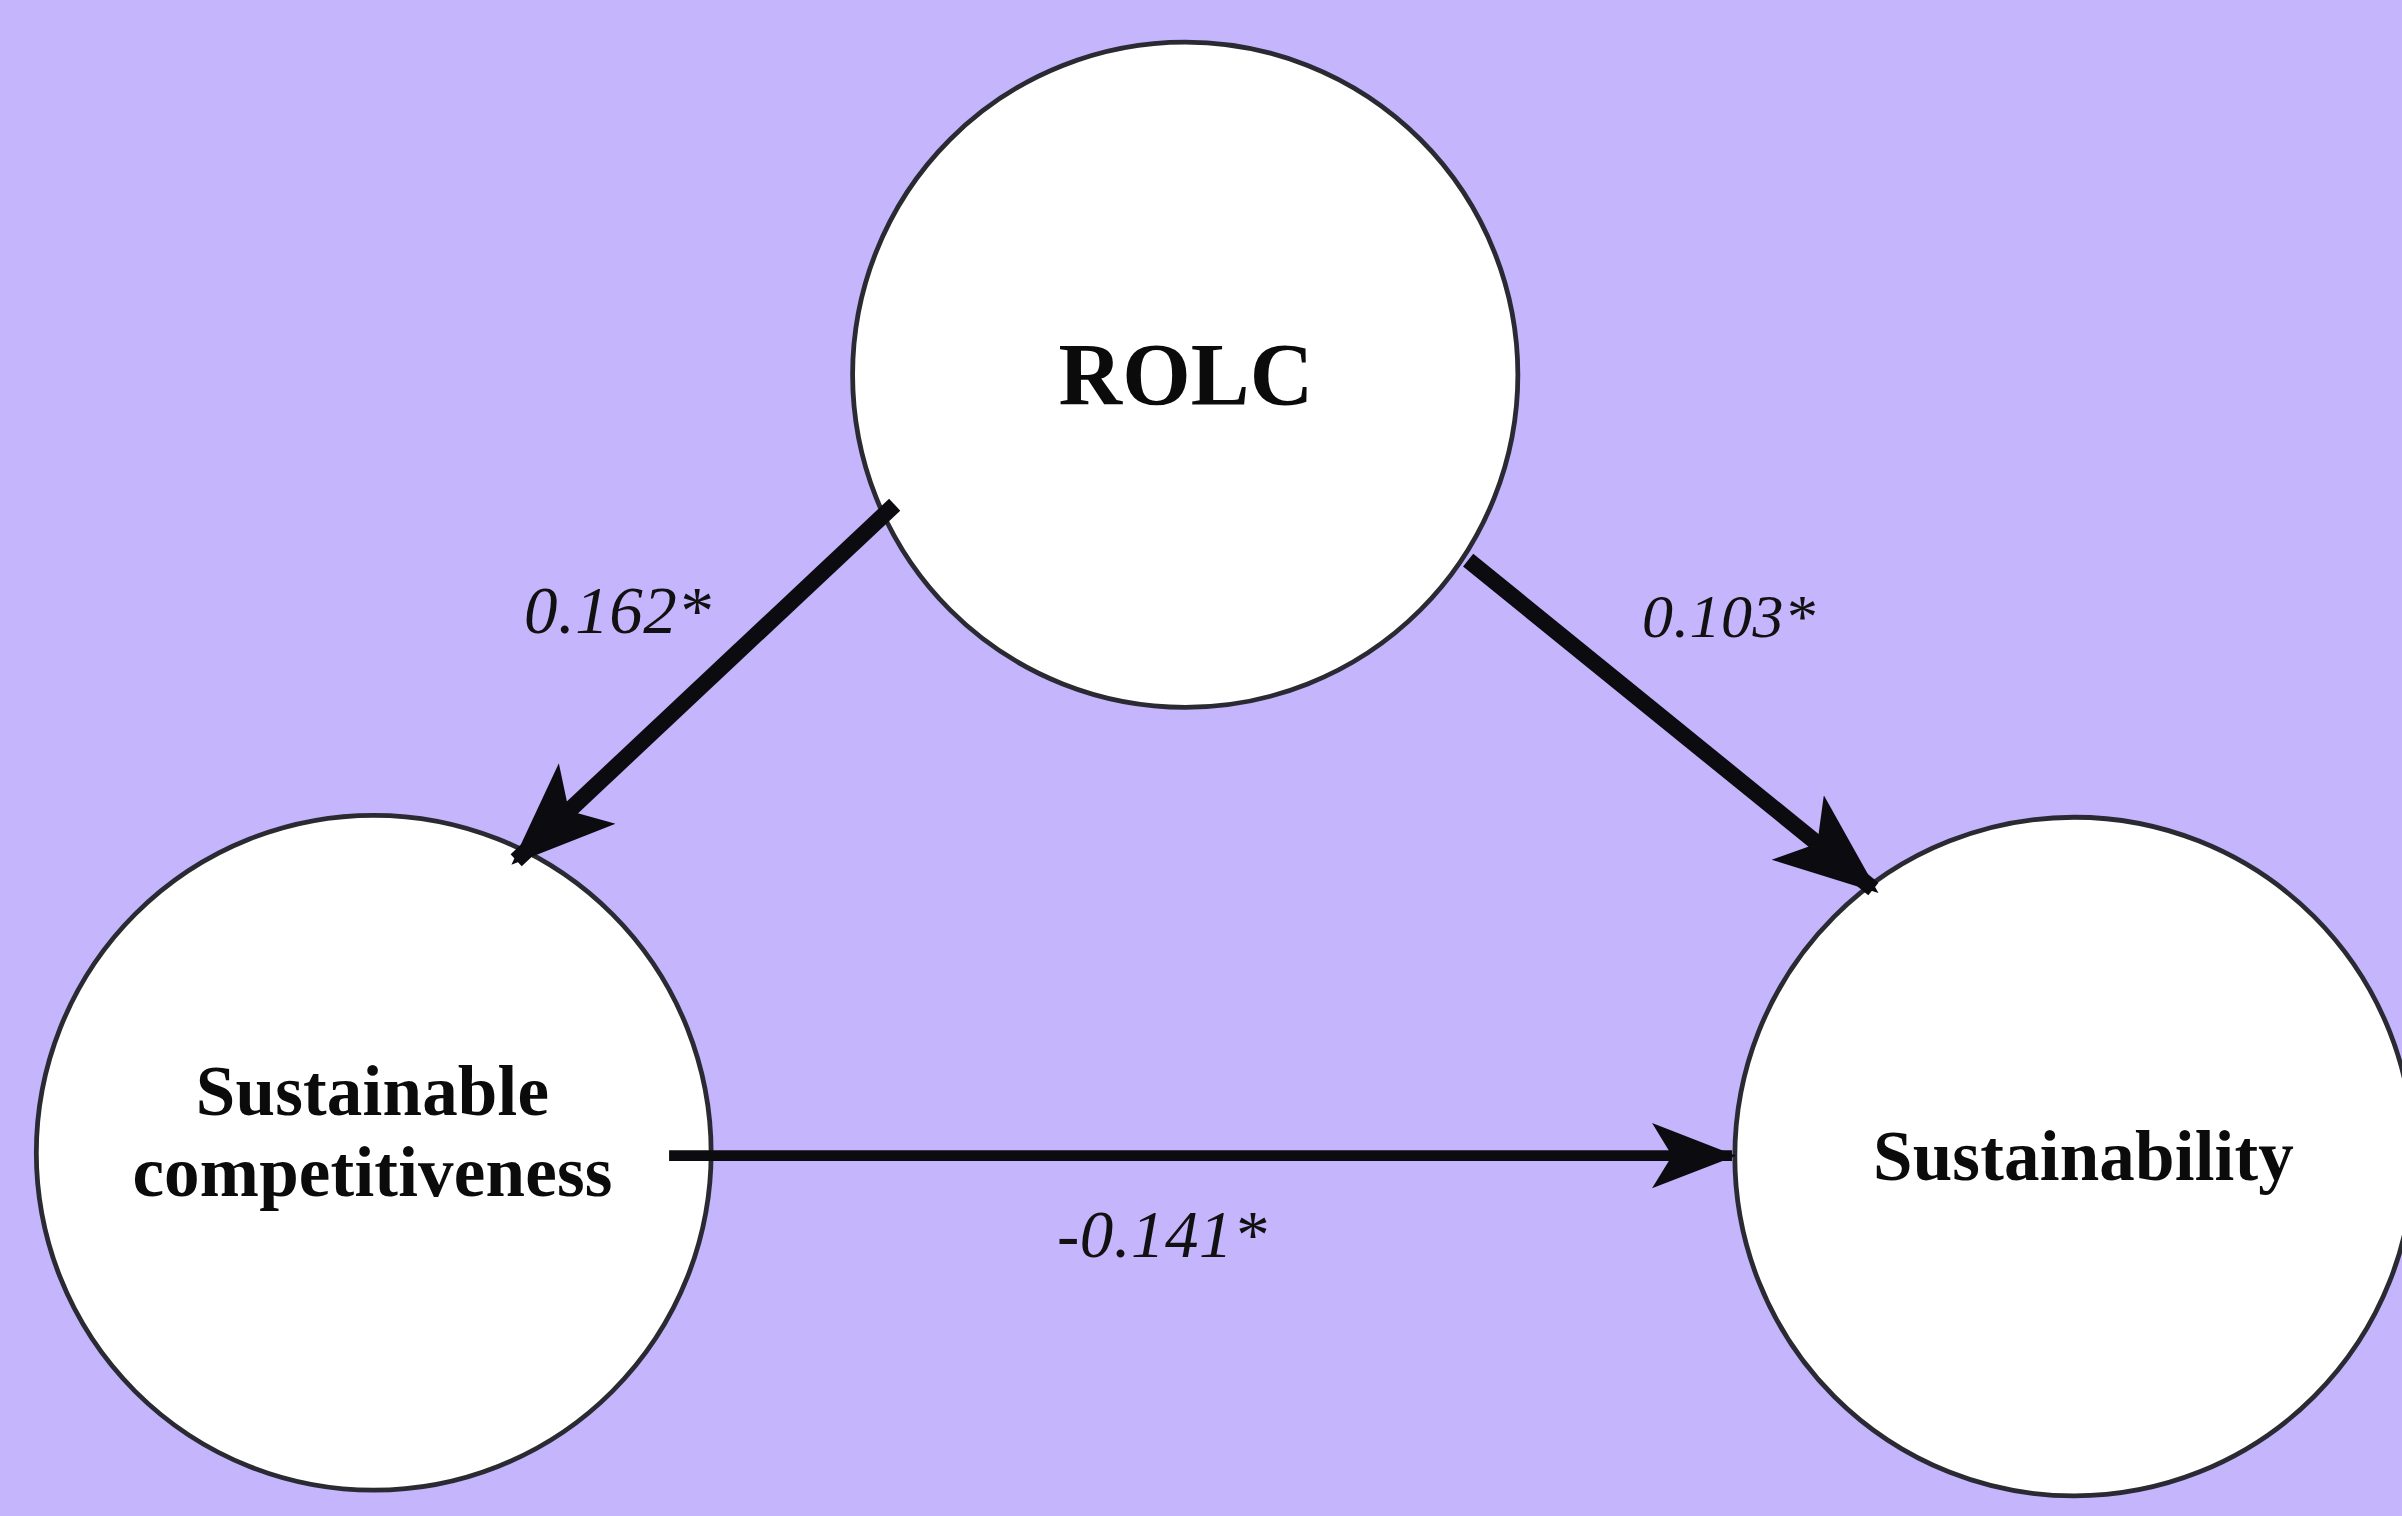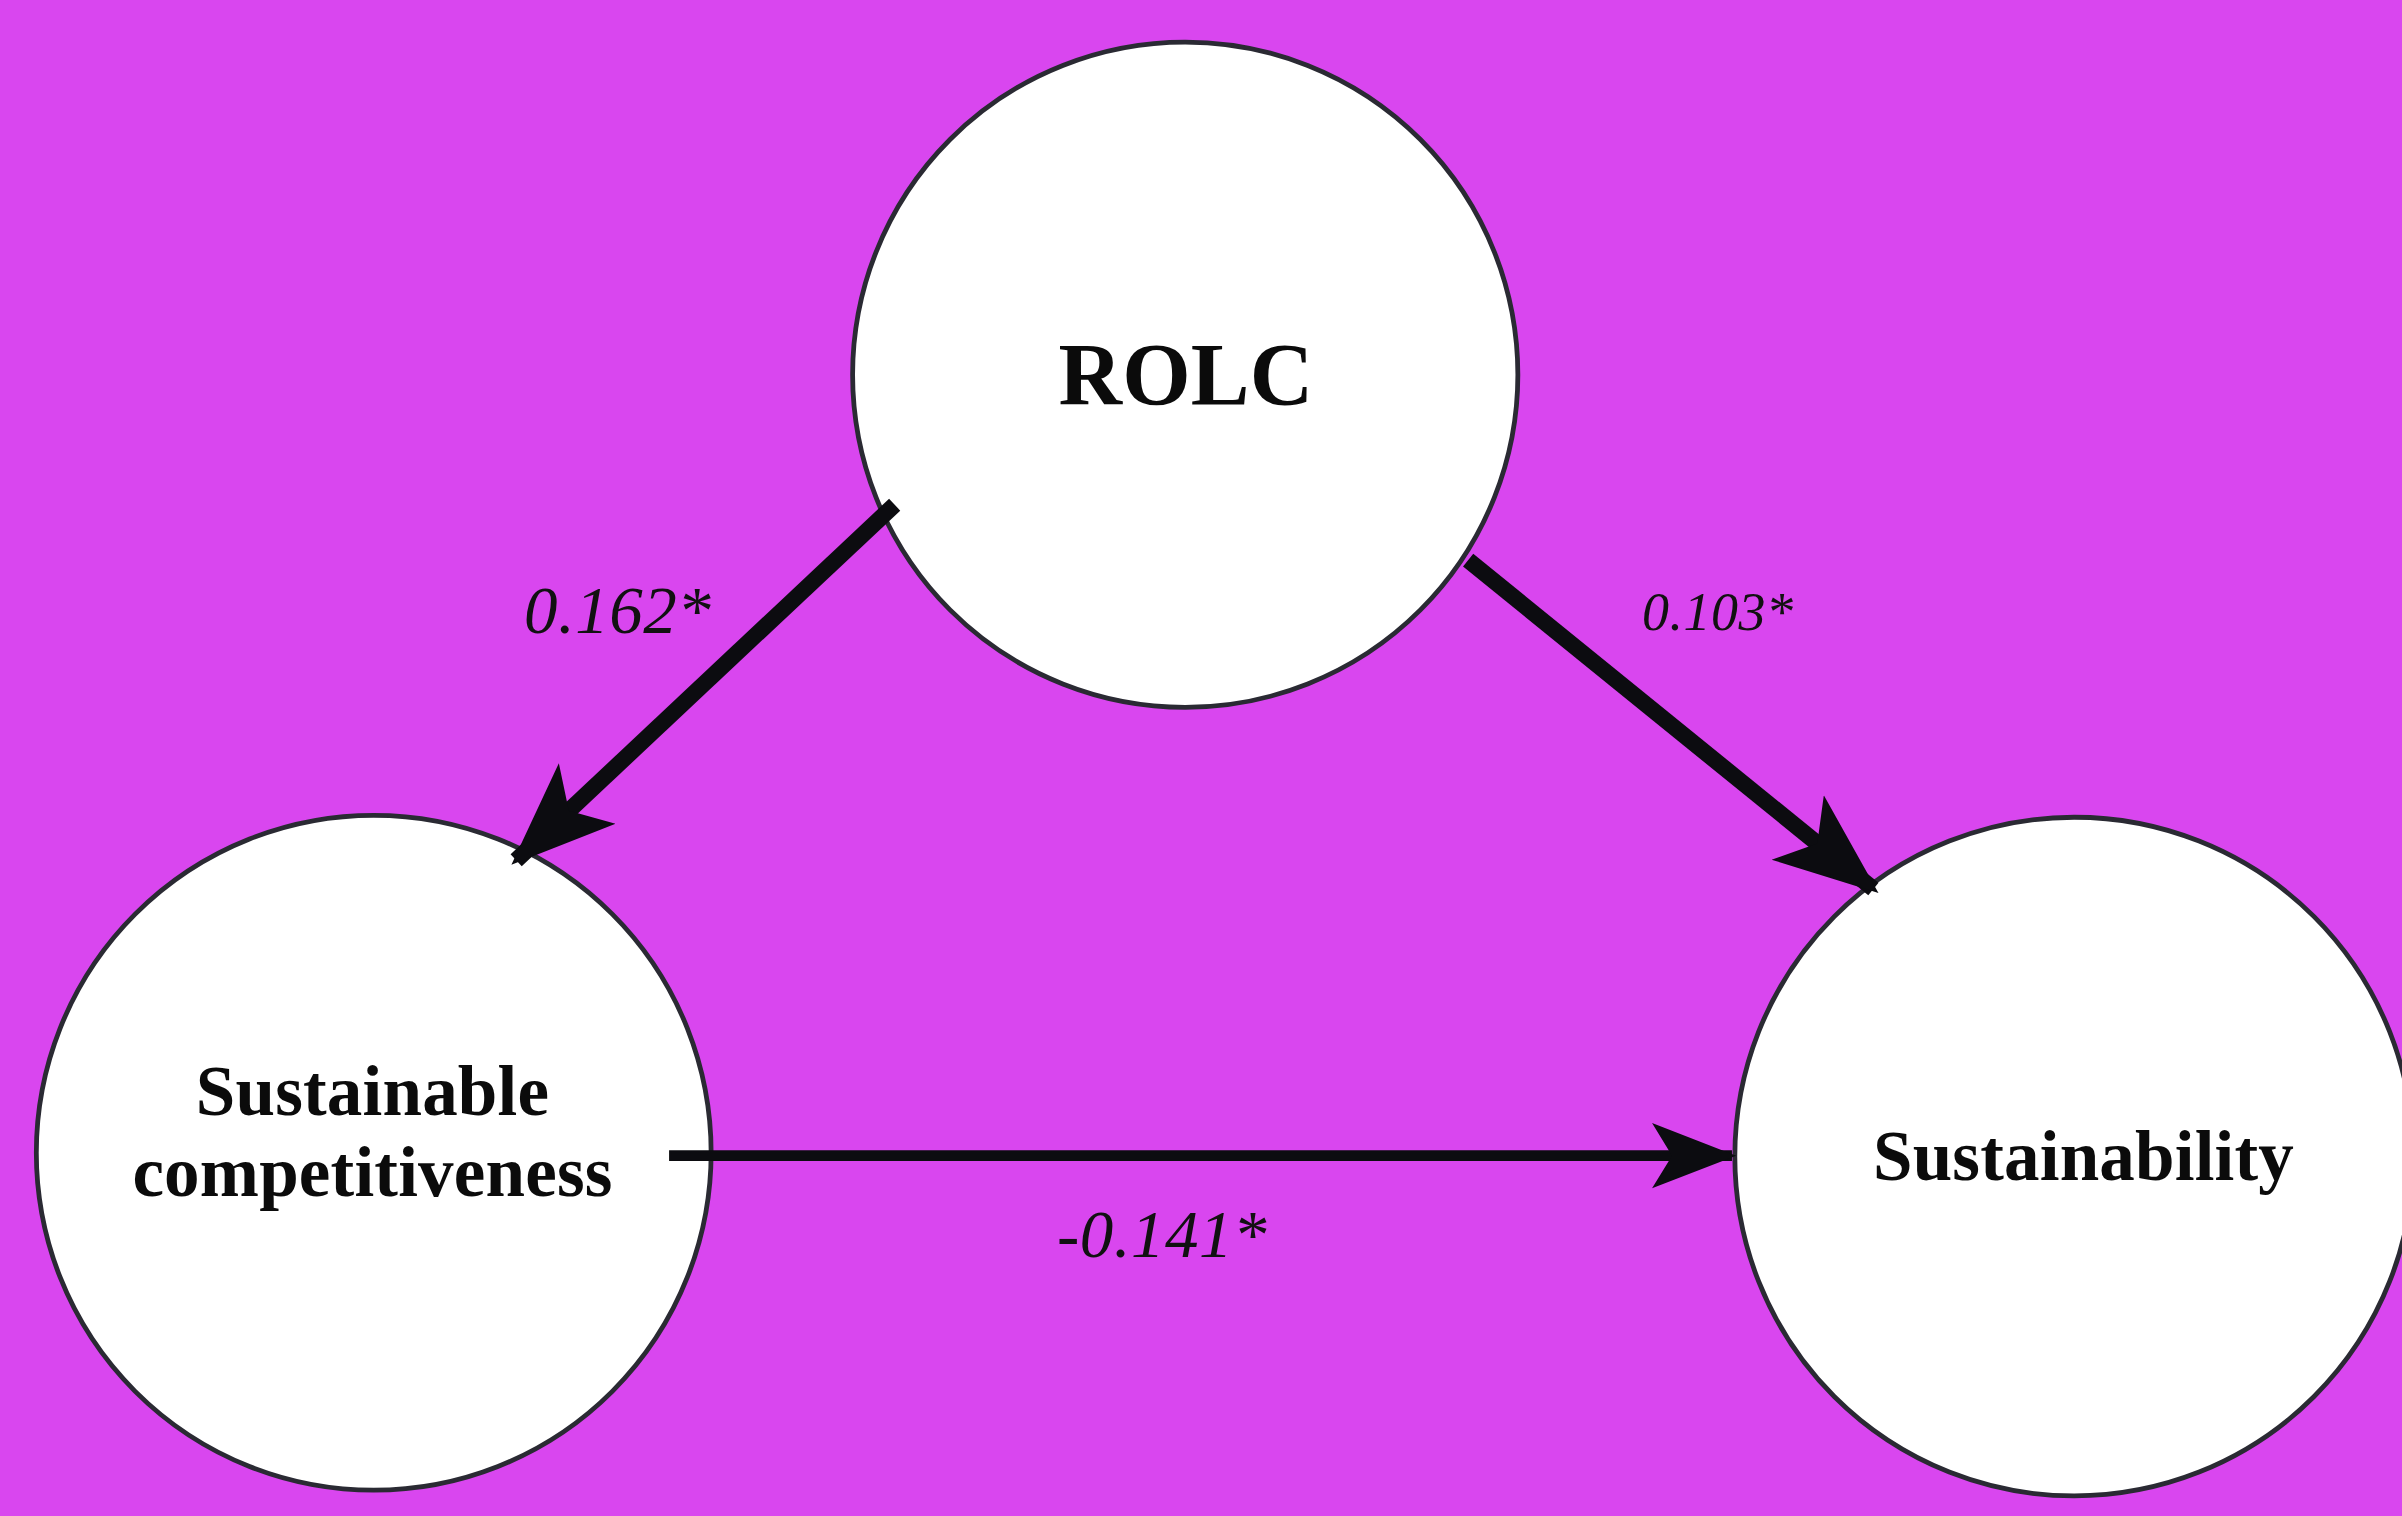--- a/index.html
+++ b/index.html
@@ -4,21 +4,21 @@
 <style>
   html, body {
     margin: 0;
     padding: 0;
     background: #ffffff;
   }
   #canvas {
     position: relative;
     width: 2402px;
     height: 1516px;
-    background: #d946ef;
+    background: #c4b5fd;
     overflow: hidden;
     font-family: "Liberation Serif", "DejaVu Serif", serif;
   }
   #diagram-svg {
     position: absolute;
     top: 0;
     left: 0;
     width: 2402px;
     height: 1516px;
   }
@@ -60,21 +60,21 @@
     font-size: 71px;
   }
   #label-edge-rolc-sc {
     left: 524px;
     top: 572px;
     font-size: 67px;
   }
   #label-edge-rolc-sus {
     left: 1642px;
     top: 581px;
-    font-size: 54px;
+    font-size: 62px;
   }
   #label-edge-sc-sus {
     left: 1057px;
     top: 1183px;
     font-size: 67px;
     margin-top: 13px;
   }
 </style>
 </head>
 <body>

